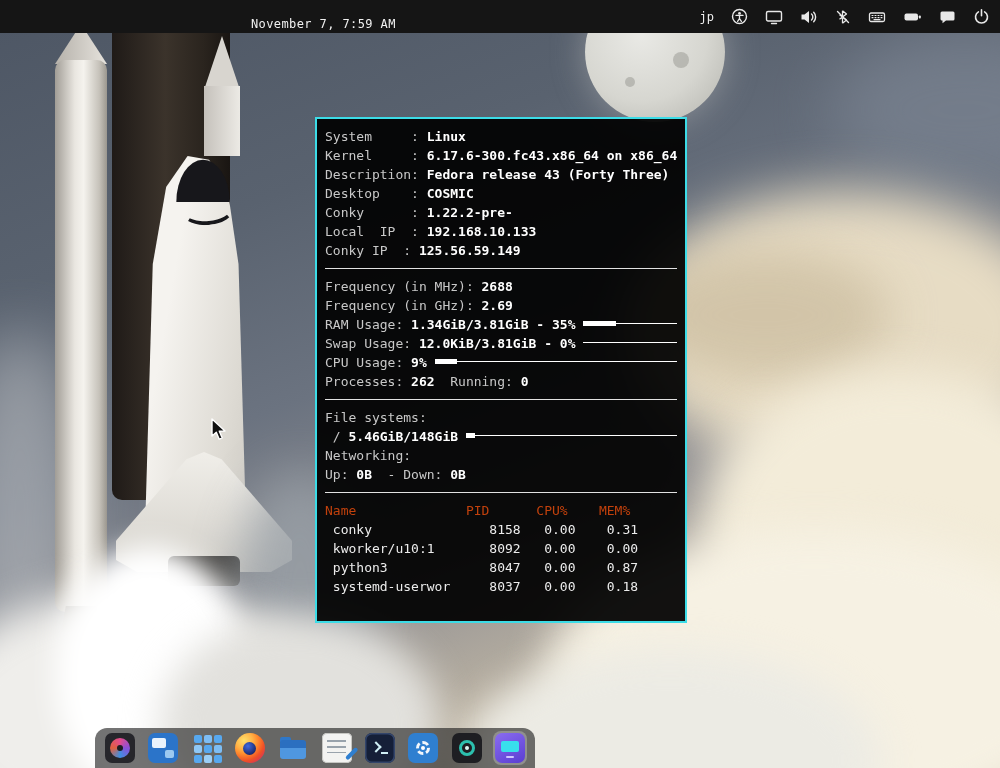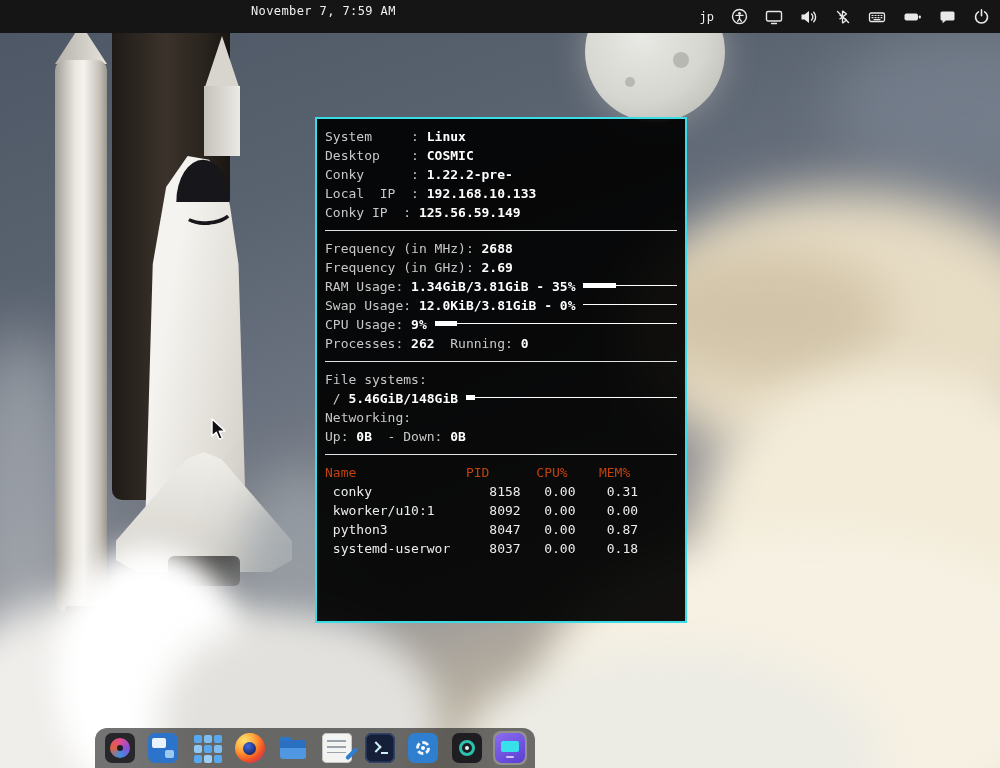--- a/index.html
+++ b/index.html
@@ -48,21 +48,21 @@
     background:linear-gradient(180deg,#f0eee9,#d3d0c9);
     clip-path:polygon(50% 0,60% 6%,100% 74%,100% 90%,88% 100%,12% 100%,0 90%,0 74%,40% 6%);}
   .engines{position:absolute;left:168px;top:556px;width:72px;height:30px;background:#3e3c39;border-radius:6px;}
   .s4{left:235px;top:470px;width:130px;height:280px;background:#99a0a7;filter:blur(24px);opacity:.8;}
   .s1{left:-70px;top:590px;width:400px;height:260px;background:#efeeeb;filter:blur(20px);}
   .s2{left:55px;top:545px;width:190px;height:260px;background:#fff;filter:blur(14px);}
   .s3{left:160px;top:615px;width:280px;height:220px;background:#e2e1dd;filter:blur(18px);}
 
   
   .topbar{position:absolute;top:0;left:0;right:0;height:33px;background:#151515;z-index:20;color:#f0f0f0;}
-  .clock{position:absolute;left:251px;top:4px;height:26px;line-height:33px;
+  .clock{position:absolute;left:251px;top:17px;height:26px;line-height:33px;
     font:12px "DejaVu Sans Mono",monospace;letter-spacing:.4px;}
   .tray{position:absolute;right:10px;top:0;height:33px;display:flex;align-items:center;gap:17px;}
   .kbd{font:12px "DejaVu Sans Mono",monospace;text-align:center;}
   .ticon{display:flex;align-items:center;justify-content:center;}
   .ticon svg{display:block;}
 
   
   .conky{position:absolute;left:315px;top:117px;width:372px;height:506px;box-sizing:border-box;
     border:2px solid var(--border,#3cdce7);background:rgba(0,0,0,.93);padding:8px;z-index:10;
     font-family:"DejaVu Sans Mono",monospace;font-size:13px;color:#e6e6e6;}
@@ -154,20 +154,22 @@
     <div class="engines"></div>
     <div class="blob s4"></div>
     <div class="blob s1"></div>
     <div class="blob s2"></div>
     <div class="blob s3"></div>
   </div>
 
   <div class="conky" style="--border: #3cdce7; --label: #c8c8c8; --value: #ffffff;">
     <div class="sec">
       <div class="line"><span class="lbl">System     : </span><span class="val">Linux</span></div>
+      <div class="line"><span class="lbl">Kernel     : </span><span class="val">6.17.6-300.fc43.x86_64 on x86_64</span></div>
+      <div class="line"><span class="lbl">Description: </span><span class="val">Fedora release 43 (Forty Three)</span></div>
       <div class="line"><span class="lbl">Desktop    : </span><span class="val">COSMIC</span></div>
       <div class="line"><span class="lbl">Conky      : </span><span class="val">1.22.2-pre-</span></div>
       <div class="line"><span class="lbl">Local  IP  : </span><span class="val">192.168.10.133</span></div>
       <div class="line"><span class="lbl">Conky IP  : </span><span class="val">125.56.59.149</span></div>
     </div>
     <div class="sep"></div>
     <div class="sec">
       <div class="line"><span class="lbl">Frequency (in MHz): </span><span class="val">2688</span></div>
       <div class="line"><span class="lbl">Frequency (in GHz): </span><span class="val">2.69</span></div>
       <div class="line"><span class="lbl">RAM Usage: </span><span class="val">1.34GiB/3.81GiB - 35%</span><div class="bar"><div class="bar-line"></div><div class="bar-fill" style="width: 35%;"></div></div></div>

